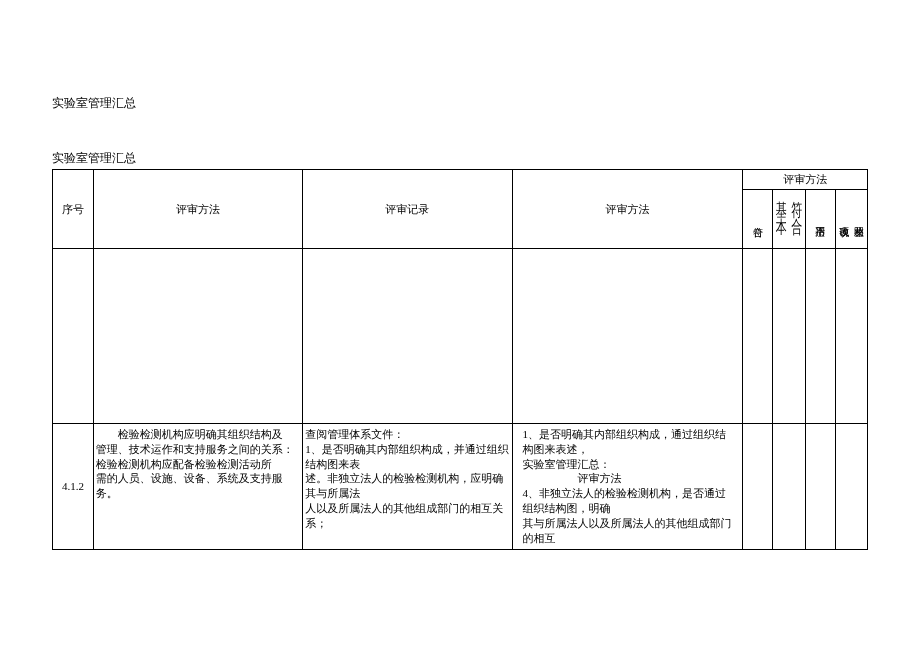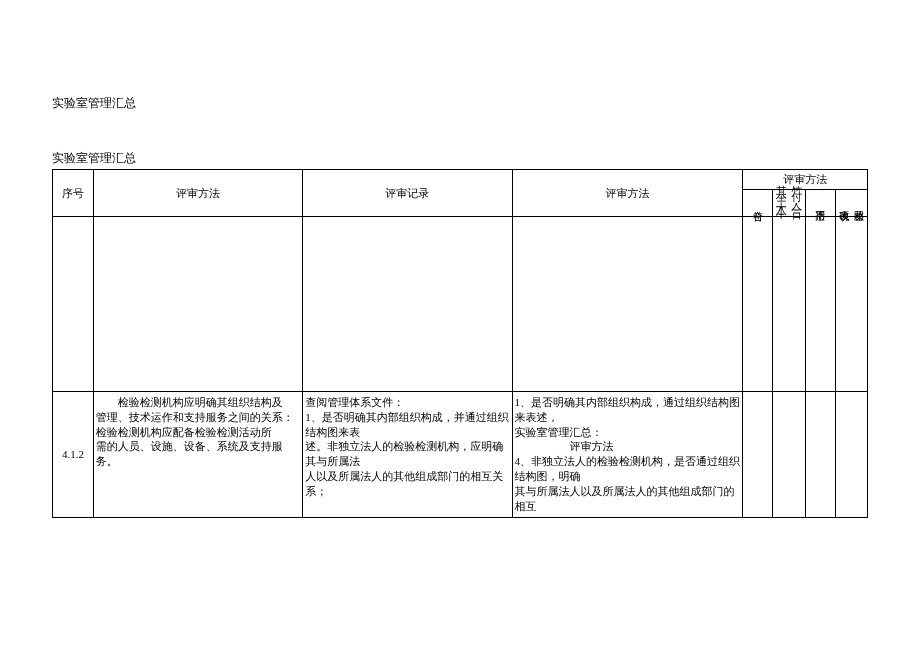--- a/index.html
+++ b/index.html
@@ -78,21 +78,21 @@
       padding: 3px 2px;
       margin-top: 28px;
     }
     .indent {
       text-indent: 2em;
       display: block;
     }
     .record-cell {
       text-align: left;
       vertical-align: top;
-      padding: 3px 2px;
+      padding: 3px 10px;
     }
     .basic-sym {
       font-family: "SimSun", serif;
       font-size: 11px;
       display: inline-block;
       transform: scaleY(1.6);
       line-height: 1;
     }
   </style>
 </head>
@@ -118,21 +118,21 @@
       <th rowspan="2" class="hdr-center">序号</th>
       <th rowspan="2" class="hdr-center">评审方法</th>
       <th rowspan="2" class="hdr-center">评审记录</th>
       <th rowspan="2" class="hdr-center">评审方法</th>
       <th colspan="4" class="hdr-center">评审方法</th>
     </tr>
     <tr>
       <th class="hdr-center">
         <div class="vtext">符合</div>
       </th>
-      <th class="hdr-center" style="padding:2px 0;margin-top:31px;">
+      <th class="hdr-center" style="padding:18px 0;margin-top:31px;">
         <span class="vcolpair">
           <span class="basic-sym">基本</span>
             <span class="basic-sym">符合</span>
         </span>
       </th>
       <th class="hdr-center">
         <div class="vtext">不适用</div>
       </th>
       <th class="hdr-center" style="padding:2px 1px;">
         <span class="vcolpair">

